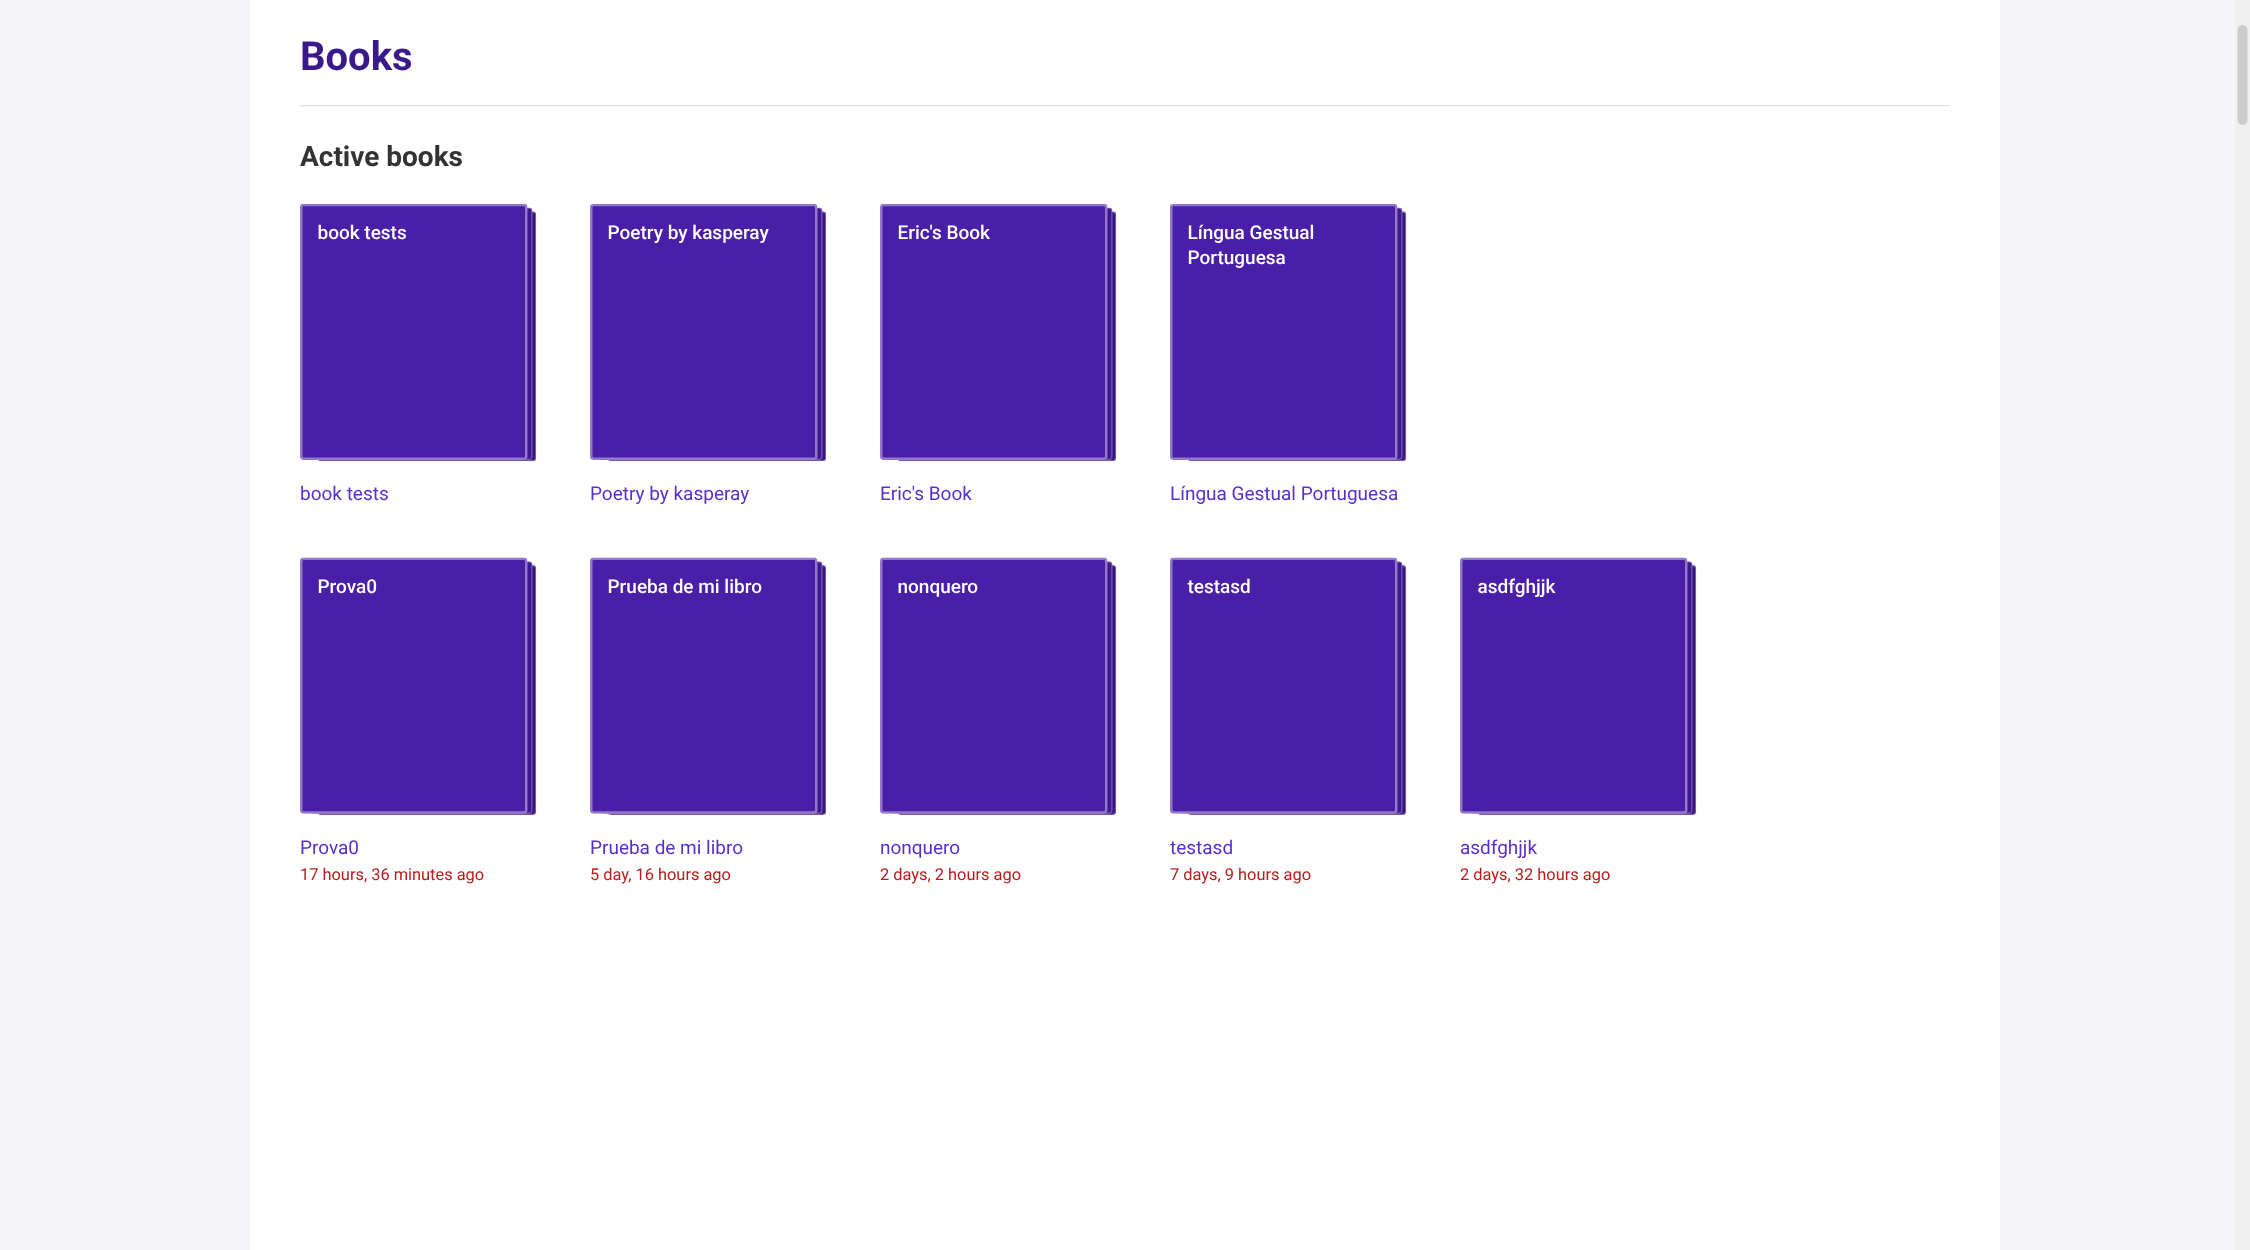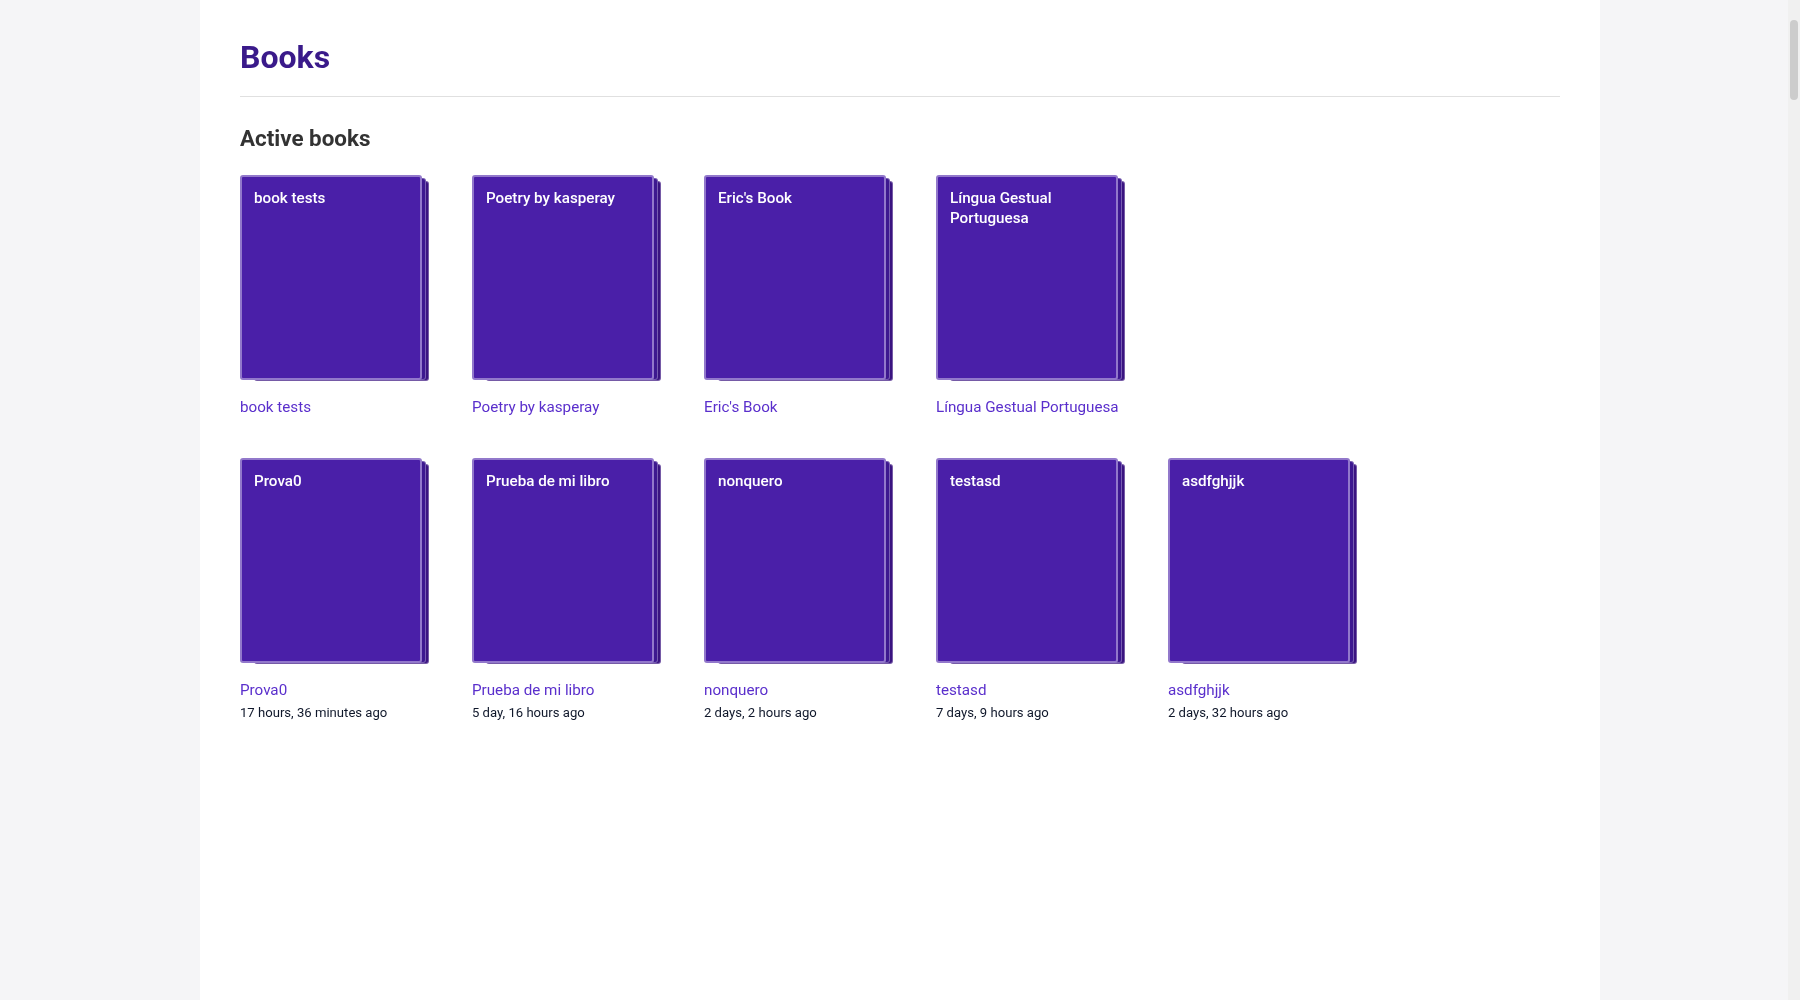--- a/index.html
+++ b/index.html
@@ -5,21 +5,21 @@
     * { box-sizing: border-box; margin: 0; padding: 0; }
     body {
       font-family: -apple-system, BlinkMacSystemFont, 'Segoe UI', Roboto, sans-serif;
       background: #f5f5f7;
       color: #333;
     }
     .page-container {
       background: #fff;
       max-width: 1400px;
       margin: 0 auto;
-      padding: 38px 40px 40px 40px;
+      padding: 26px 40px 40px 40px;
       min-height: 1000px;
       position: relative;
     }
     .scrollbar-track {
       position: fixed;
       right: 0;
       top: 0;
       width: 12px;
       height: 100%;
       background: #f0f0f0;
@@ -109,21 +109,21 @@
       word-break: break-word;
     }
     .book-label {
       font-size: 0.95rem;
       color: #3a1a8a;
       line-height: 1.4;
       font-weight: 400;
     }
     .book-subtitle {
       font-size: 0.82rem;
-      color: #0f172a;
+      color: #b91c1c;
       margin-top: 3px;
     }
     .section-latest {
       margin-top: 10px;
     }
   </style>
 </head>
 <body>
 
 <div class="page-container">

